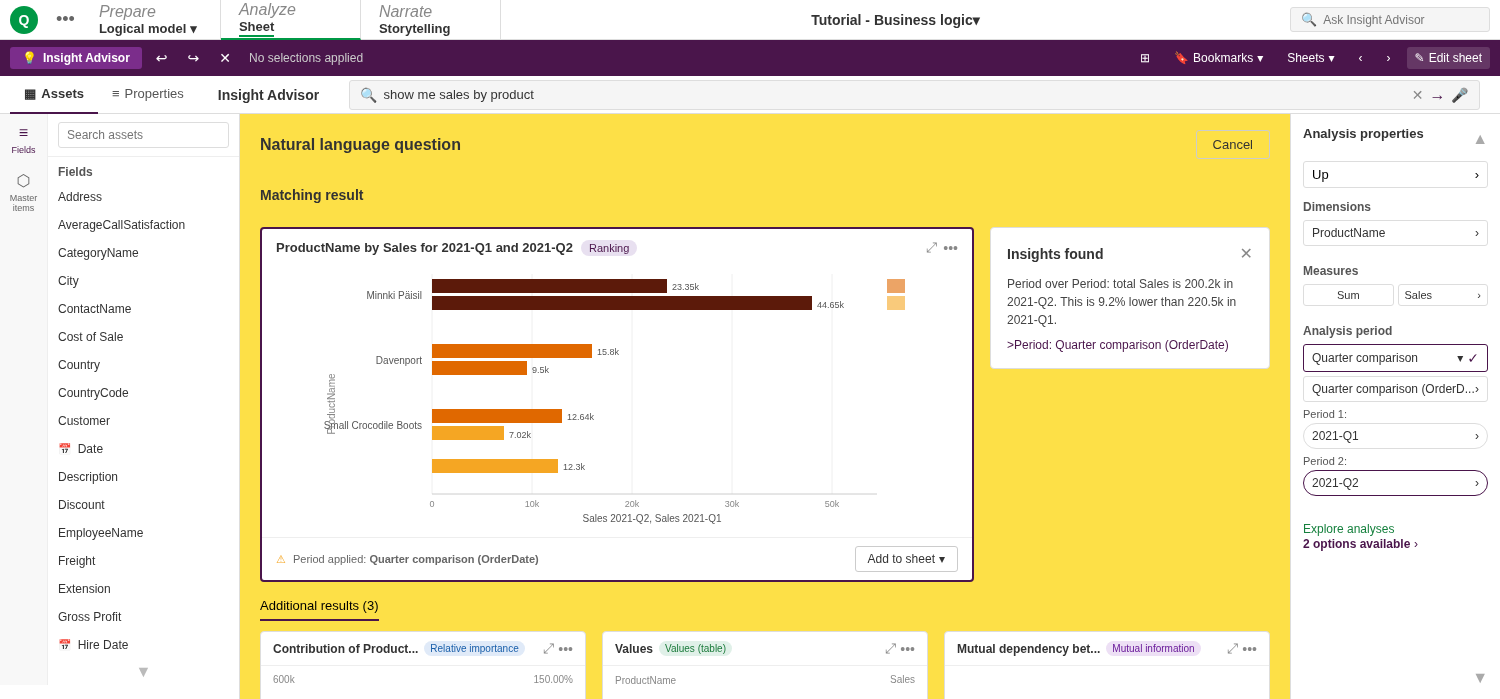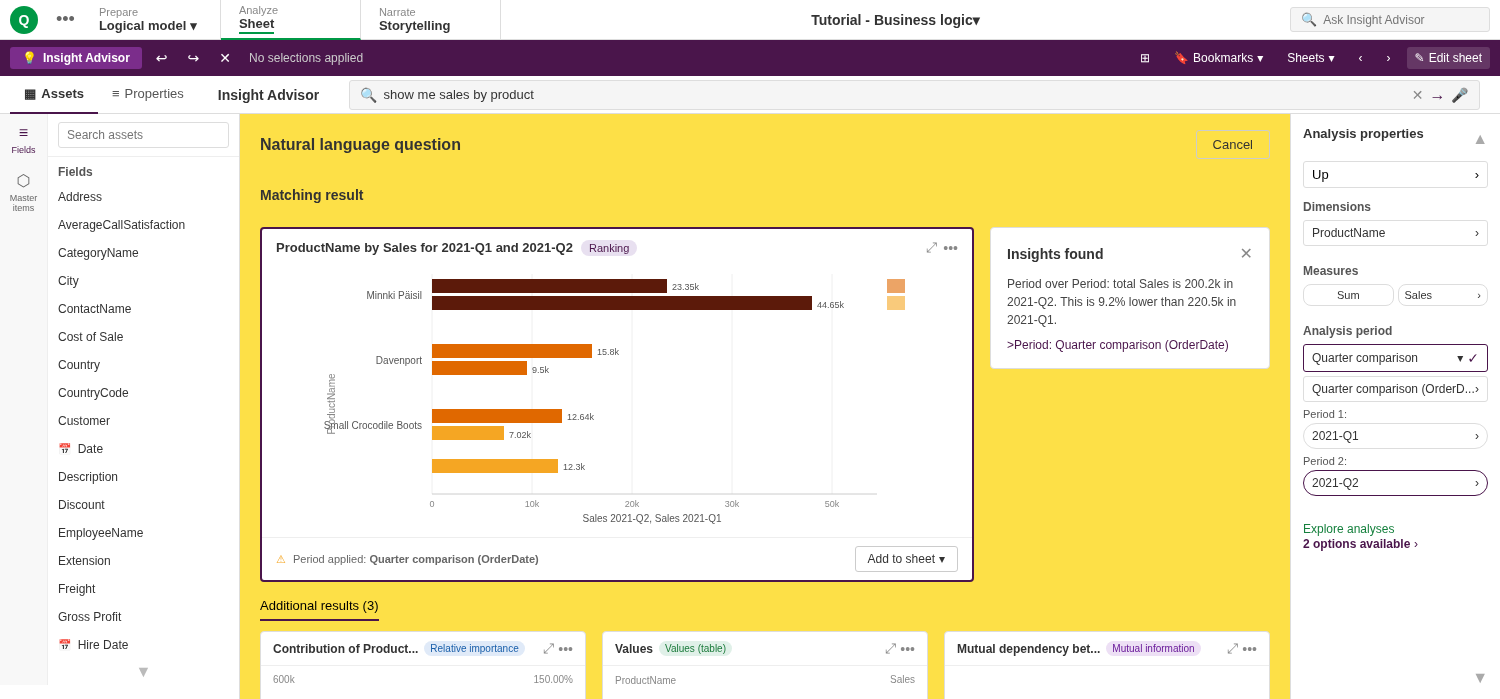--- a/index.html
+++ b/index.html
@@ -18,21 +18,21 @@
       display: flex; align-items: center; justify-content: center;
       color: white; font-weight: bold; font-size: 14px;
     }
     .nav-more-btn {
       background: none; border: none; cursor: pointer; font-size: 18px; color: #666; padding: 0 6px;
     }
     .nav-section {
       display: flex; flex-direction: column; justify-content: center;
       padding: 0 18px; height: 40px; border-right: 1px solid #ddd; min-width: 140px;
     }
-    .nav-section .label { font-size: 11px; color: #888; }
+    .nav-section .label { font-size: 16px; color: #888; font-style: italic; }
     .nav-section .value {
       font-size: 13px; font-weight: 600; color: #333;
       display: flex; align-items: center; gap: 4px;
     }
     .nav-section .value .underline { border-bottom: 2px solid #009845; padding-bottom: 1px; }
     .nav-center {
       flex: 1; display: flex; align-items: center; justify-content: center;
     }
     .app-title {
       display: flex; align-items: center; font-size: 14px; font-weight: 600; color: #333;
@@ -215,21 +215,21 @@
     .rp-item {
       display: flex; align-items: center; justify-content: space-between;
       border: 1px solid #ddd; border-radius: 3px; padding: 5px 8px;
       font-size: 12px; color: #333; cursor: pointer; background: #fff;
       width: 100%; margin-bottom: 4px;
     }
     .rp-measures-row {
       display: flex; align-items: center; gap: 4px; margin-bottom: 4px;
     }
     .rp-measure-tag {
-      border: 1px solid #ddd; border-radius: 8px; padding: 4px 6px;
+      border: 1px solid #ddd; border-radius: 3px; padding: 4px 6px;
       font-size: 11px; color: #333; flex: 1; text-align: center;
     }
     .rp-period-dropdown {
       display: flex; align-items: center; justify-content: space-between;
       border: 1px solid #4a154b; border-radius: 3px; padding: 5px 8px;
       font-size: 12px; color: #333; cursor: pointer; background: #fff;
       width: 100%; margin-bottom: 4px;
     }
     .rp-period-dropdown .check { color: #4a154b; font-size: 14px; }
     .rp-period-input {
@@ -384,24 +384,24 @@
           <div class="field-item">
               <span>Description</span>
             </div>
           <div class="field-item">
               <span>Discount</span>
             </div>
           <div class="field-item">
               <span>EmployeeName</span>
             </div>
           <div class="field-item">
+              <span>Freight</span>
+            </div>
+          <div class="field-item">
               <span>Extension</span>
-            </div>
-          <div class="field-item">
-              <span>Freight</span>
             </div>
           <div class="field-item">
               <span>Gross Profit</span>
             </div>
           <div class="field-item">
             <span style="color:#888;font-size:11px;">📅</span>
             <span>Hire Date</span>
           </div>
         </div>
         <div class="scroll-hint">▼</div>

